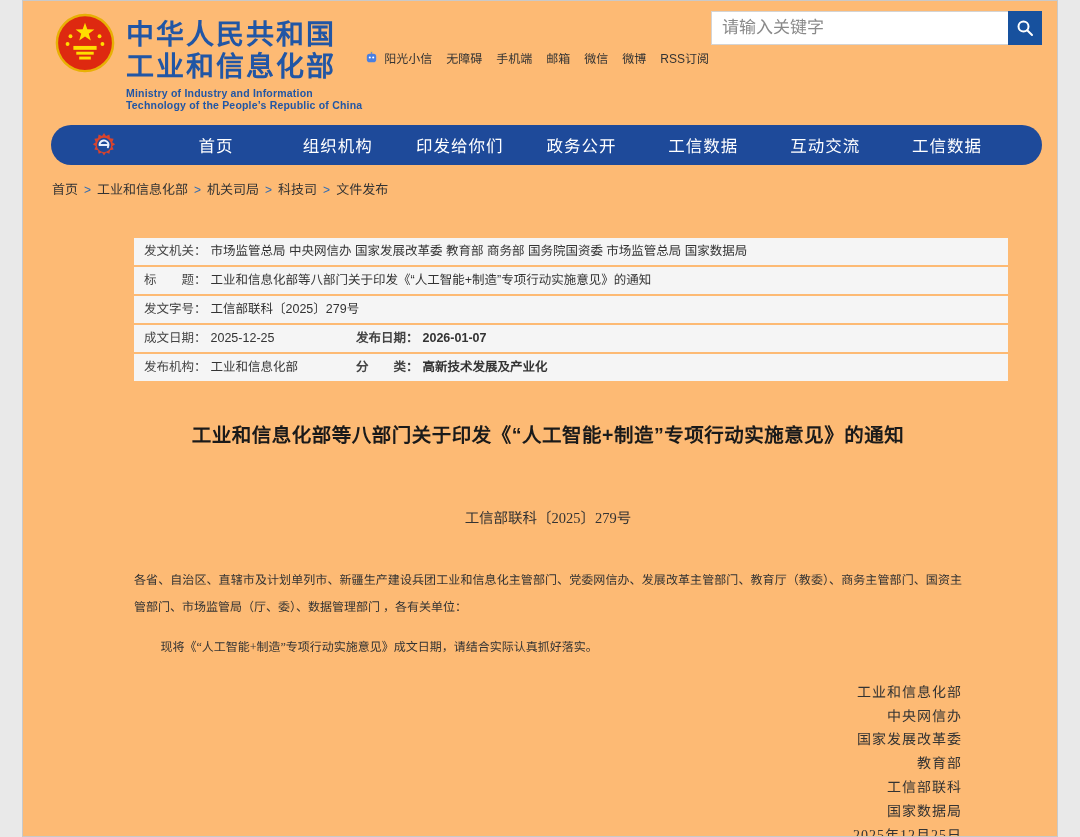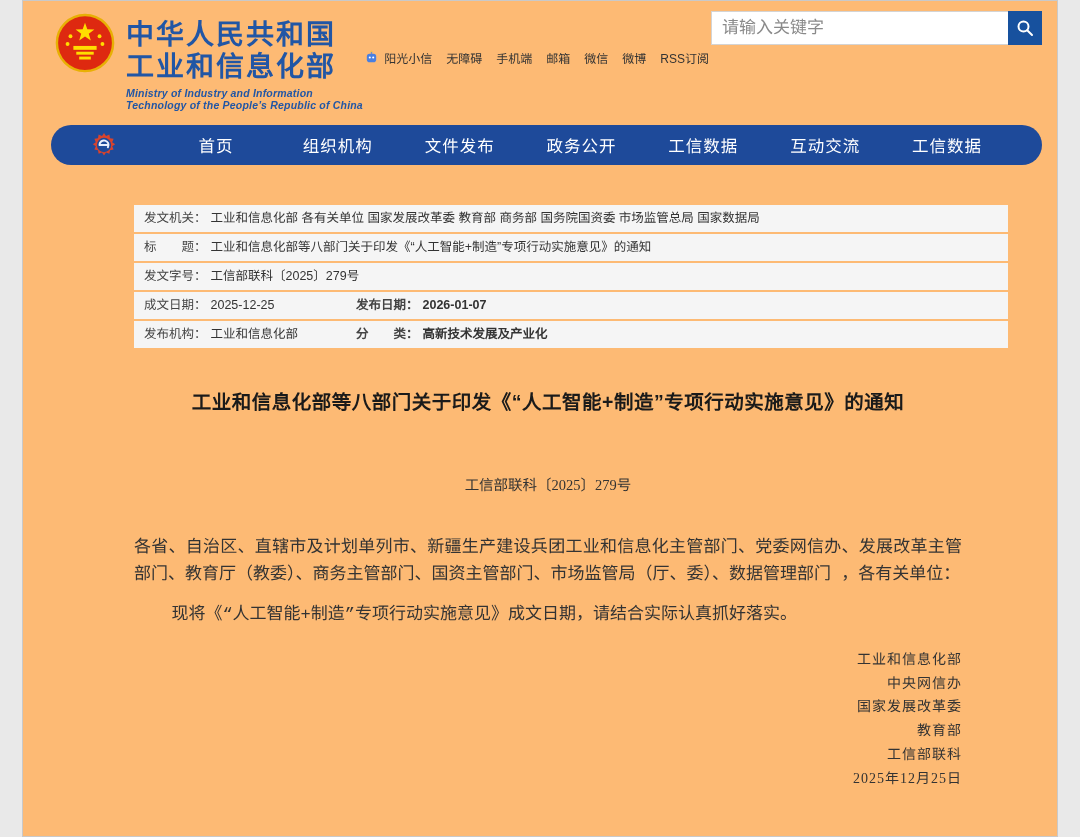--- a/index.html
+++ b/index.html
@@ -9,21 +9,21 @@
     width:1036px; height:837px; margin:0 auto; background:#fdba74;
     border:1px solid #c9c9c9; overflow:hidden; position:relative;padding-left:13px;
   }
 
   
   .topbar { display:flex; justify-content:space-between; padding:10px 15px 6px 18px; }
   .brand { display:flex; align-items:flex-start; }
   .emblem { width:62px; height:62px; flex:0 0 auto; margin-top:2px; }
   .brand-titles { margin-left:10px; padding-top:8px; }
   .site-title-cn { font-size:28px; font-weight:bold; color:#2156a5; letter-spacing:2px; line-height:1.15; }
-  .site-title-en { font-size:10.5px; font-weight:bold; color:#2156a5; margin-top:4px; letter-spacing:0.2px;font-style:italic; }
+  .site-title-en { font-size:10.5px; font-weight:bold; color:#2156a5; margin-top:4px; letter-spacing:0.2px; }
 
   .top-right { display:flex; flex-direction:row; }
   .top-links { display:flex; align-items:center; gap:14px; font-size:12px; color:#333; margin:2px 2px 10px 0; }
   .top-links a { color:#333; text-decoration:none; white-space:nowrap; cursor:pointer; }
   .mascot { width:15px; height:15px; display:inline-block; margin-right:-9px; }
 
   .search-wrap { display:flex; }
   .search-input {
     width:297px; height:34px; border:1px solid #d4d4d4; border-right:none;
     font-size:17px; padding:0 10px; color:#333; outline:none;
@@ -65,21 +65,21 @@
 
   .doc-title {
     margin-top:38px; text-align:center; font-size:19.5px; font-weight:bold; color:#1a1a1a;
     font-family:"Liberation Sans","DejaVu Sans",sans-serif; letter-spacing:0.5px;
   }
   .doc-number {
     margin-top:58px; text-align:center; font-size:14.5px; color:#333;
     font-family:"Liberation Serif","DejaVu Serif",serif;
   }
   .doc-body { font-family:"Liberation Serif","DejaVu Serif",serif; color:#333; }
-  .para { font-size:17px; line-height:27px; margin-top:0; text-align:justify;font-family:Liberation Mono, monospace; }
+  .para { font-size:12px; line-height:27px; margin-top:0; text-align:justify; }
   .para-addressee { margin-top:40px; }
   .para-indent { margin-top:13px; text-indent:2.2em; }
 
   .signatures {
     margin-top:20px; text-align:right; font-size:14px; line-height:23.8px; color:#333;
     font-family:"Liberation Serif","DejaVu Serif",serif; letter-spacing:1px;
   }
   .signatures div { white-space:nowrap; }
 </style>
 </head>
@@ -137,34 +137,37 @@
   </header>
 
   <nav class="mainnav">
     <svg class="nav-logo" viewBox="0 0 26 26">
       <path d="M13 1 l2 3 3.4-1.4 .6 3.6 3.6 .6 -1.4 3.4 3 2 -3 2 1.4 3.4 -3.6 .6 -.6 3.6 -3.4 -1.4 -2 3 -2 -3 -3.4 1.4 -.6 -3.6 -3.6 -.6 1.4 -3.4 -3 -2 3 -2 -1.4 -3.4 3.6 -.6 .6 -3.6 3.4 1.4 z" fill="#d9432c"></path>
       <circle cx="13" cy="13" r="7.2" fill="#1e4a9a"></circle>
       <path d="M8.5 13 a4.5 4.5 0 1 1 8.4 2.2 M8.8 13 h8" fill="none" stroke="#e8eefc" stroke-width="2" stroke-linecap="round"></path>
     </svg>
     <a>首页</a>
     <a>组织机构</a>
-    <a>文件发布</a>
+    <a>印发给你们</a>
     <a>政务公开</a>
     <a>工信数据</a>
     <a>互动交流</a>
     <a>工信数据</a>
   </nav>
 
+  <div class="breadcrumb">
+    <a>首页</a><span class="sep">&gt;</span><a>工业和信息化部</a><span class="sep">&gt;</span><a>机关司局</a><span class="sep">&gt;</span><a>科技司</a><span class="sep">&gt;</span><a>文件发布</a>
+  </div>
 
   <main class="content">
 
     <div class="meta">
       <div class="meta-row">
         <span class="meta-label">发文机关：</span>
-        <span class="meta-value">工业和信息化部 各有关单位 国家发展改革委 教育部 商务部 国务院国资委 市场监管总局 国家数据局</span>
+        <span class="meta-value">市场监管总局 中央网信办 国家发展改革委 教育部 商务部 国务院国资委 市场监管总局 国家数据局</span>
       </div>
       <div class="meta-row">
         <span class="meta-label">标　　题：</span>
         <span class="meta-value">工业和信息化部等八部门关于印发《“人工智能+制造”专项行动实施意见》的通知</span>
       </div>
       <div class="meta-row">
         <span class="meta-label">发文字号：</span>
         <span class="meta-value">工信部联科〔2025〕279号</span>
       </div>
       <div class="meta-row">
@@ -196,18 +199,19 @@
     <div class="doc-body">
       <p class="para para-addressee">各省、自治区、直辖市及计划单列市、新疆生产建设兵团工业和信息化主管部门、党委网信办、发展改革主管部门、教育厅（教委）、商务主管部门、国资主管部门、市场监管局（厅、委）、数据管理部门 ，各有关单位：</p>
       <p class="para para-indent">现将《“人工智能+制造”专项行动实施意见》成文日期，请结合实际认真抓好落实。</p>
 
       <div class="signatures">
         <div>工业和信息化部</div>
         <div>中央网信办</div>
         <div>国家发展改革委</div>
         <div>教育部</div>
         <div>工信部联科</div>
+        <div>国家数据局</div>
         <div>2025年12月25日</div>
       </div>
     </div>
 
   </main>
 </div>
 
 </body></html>

